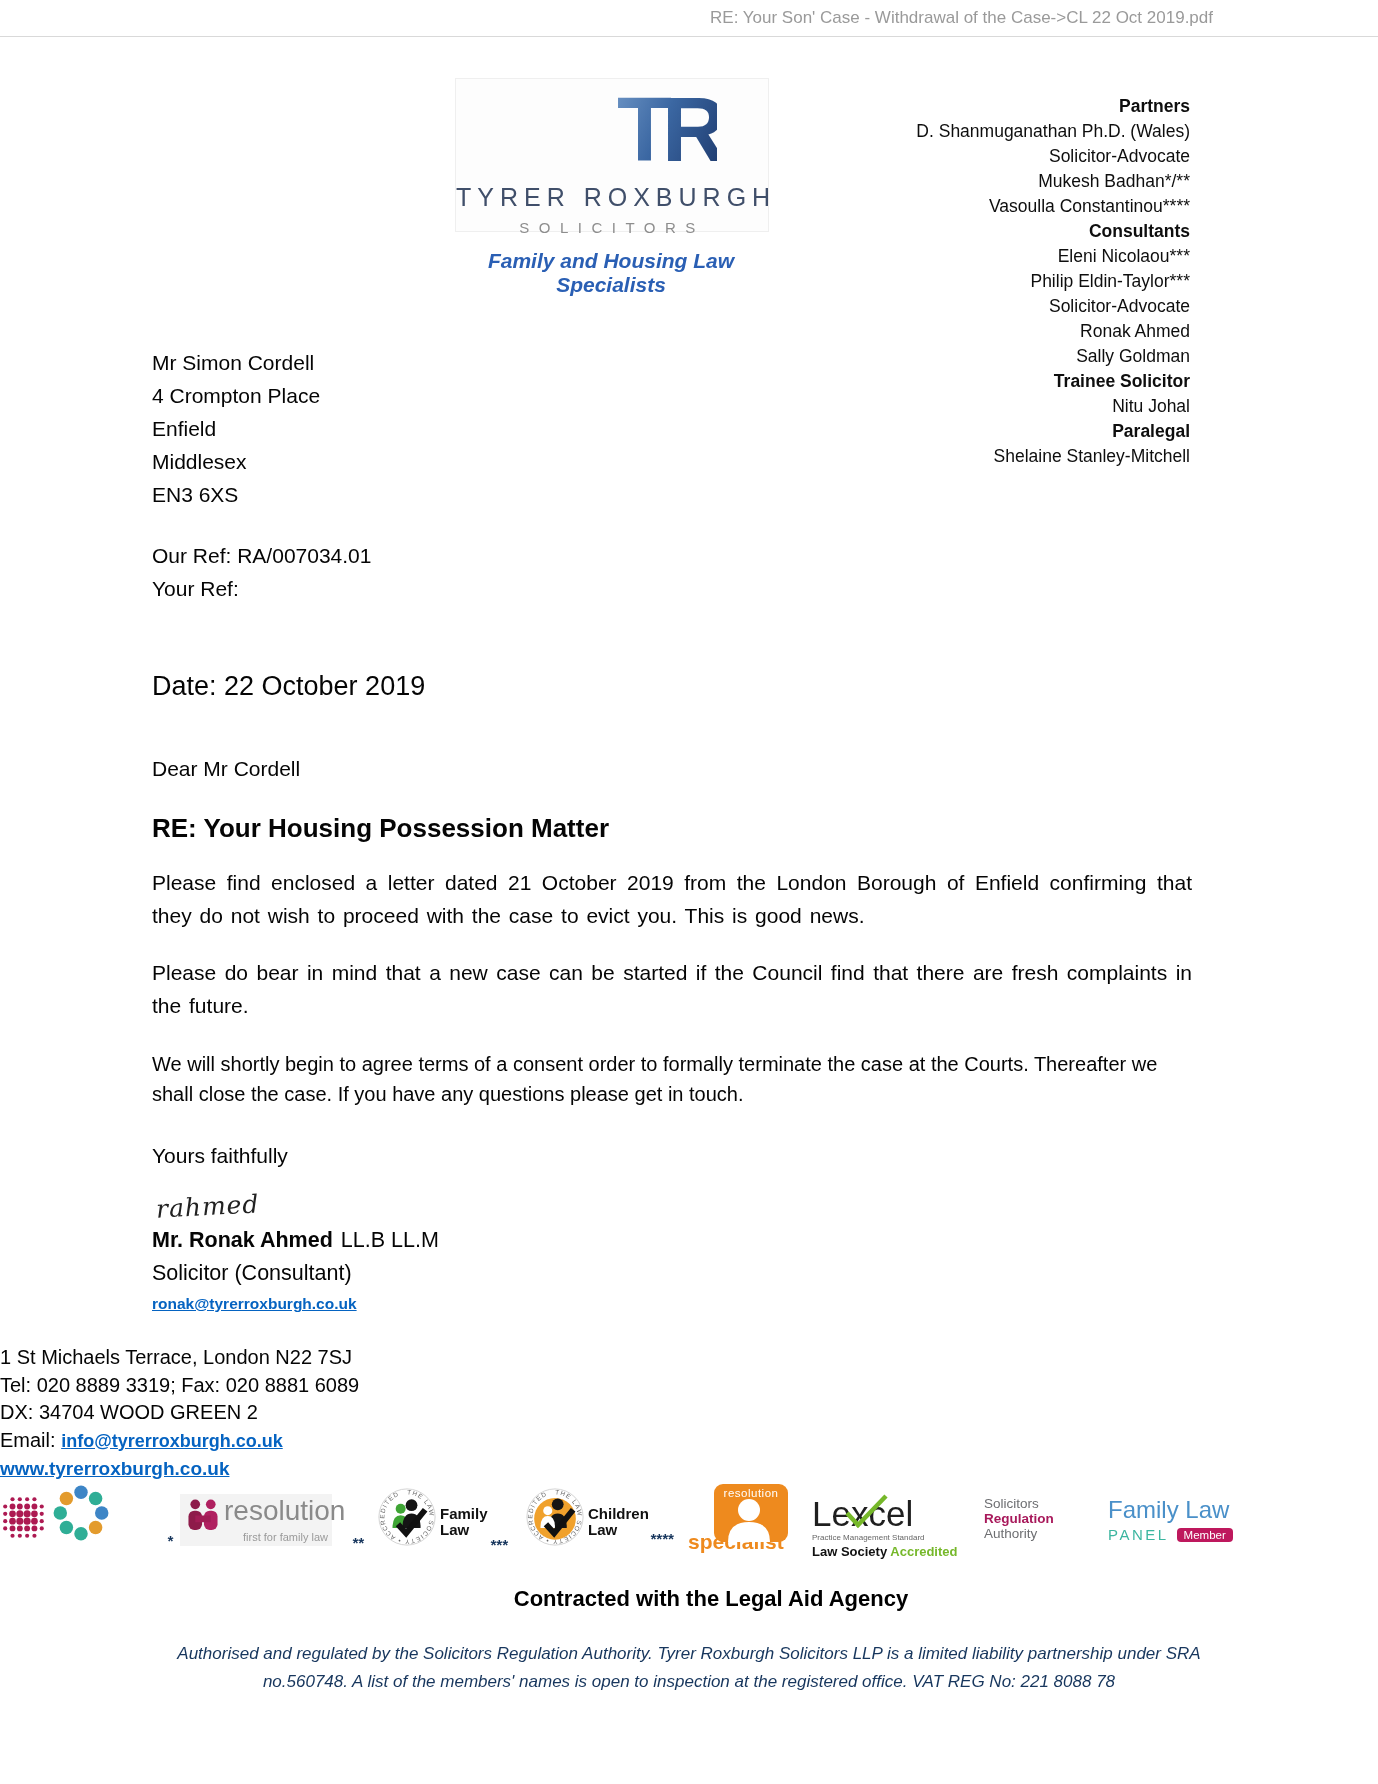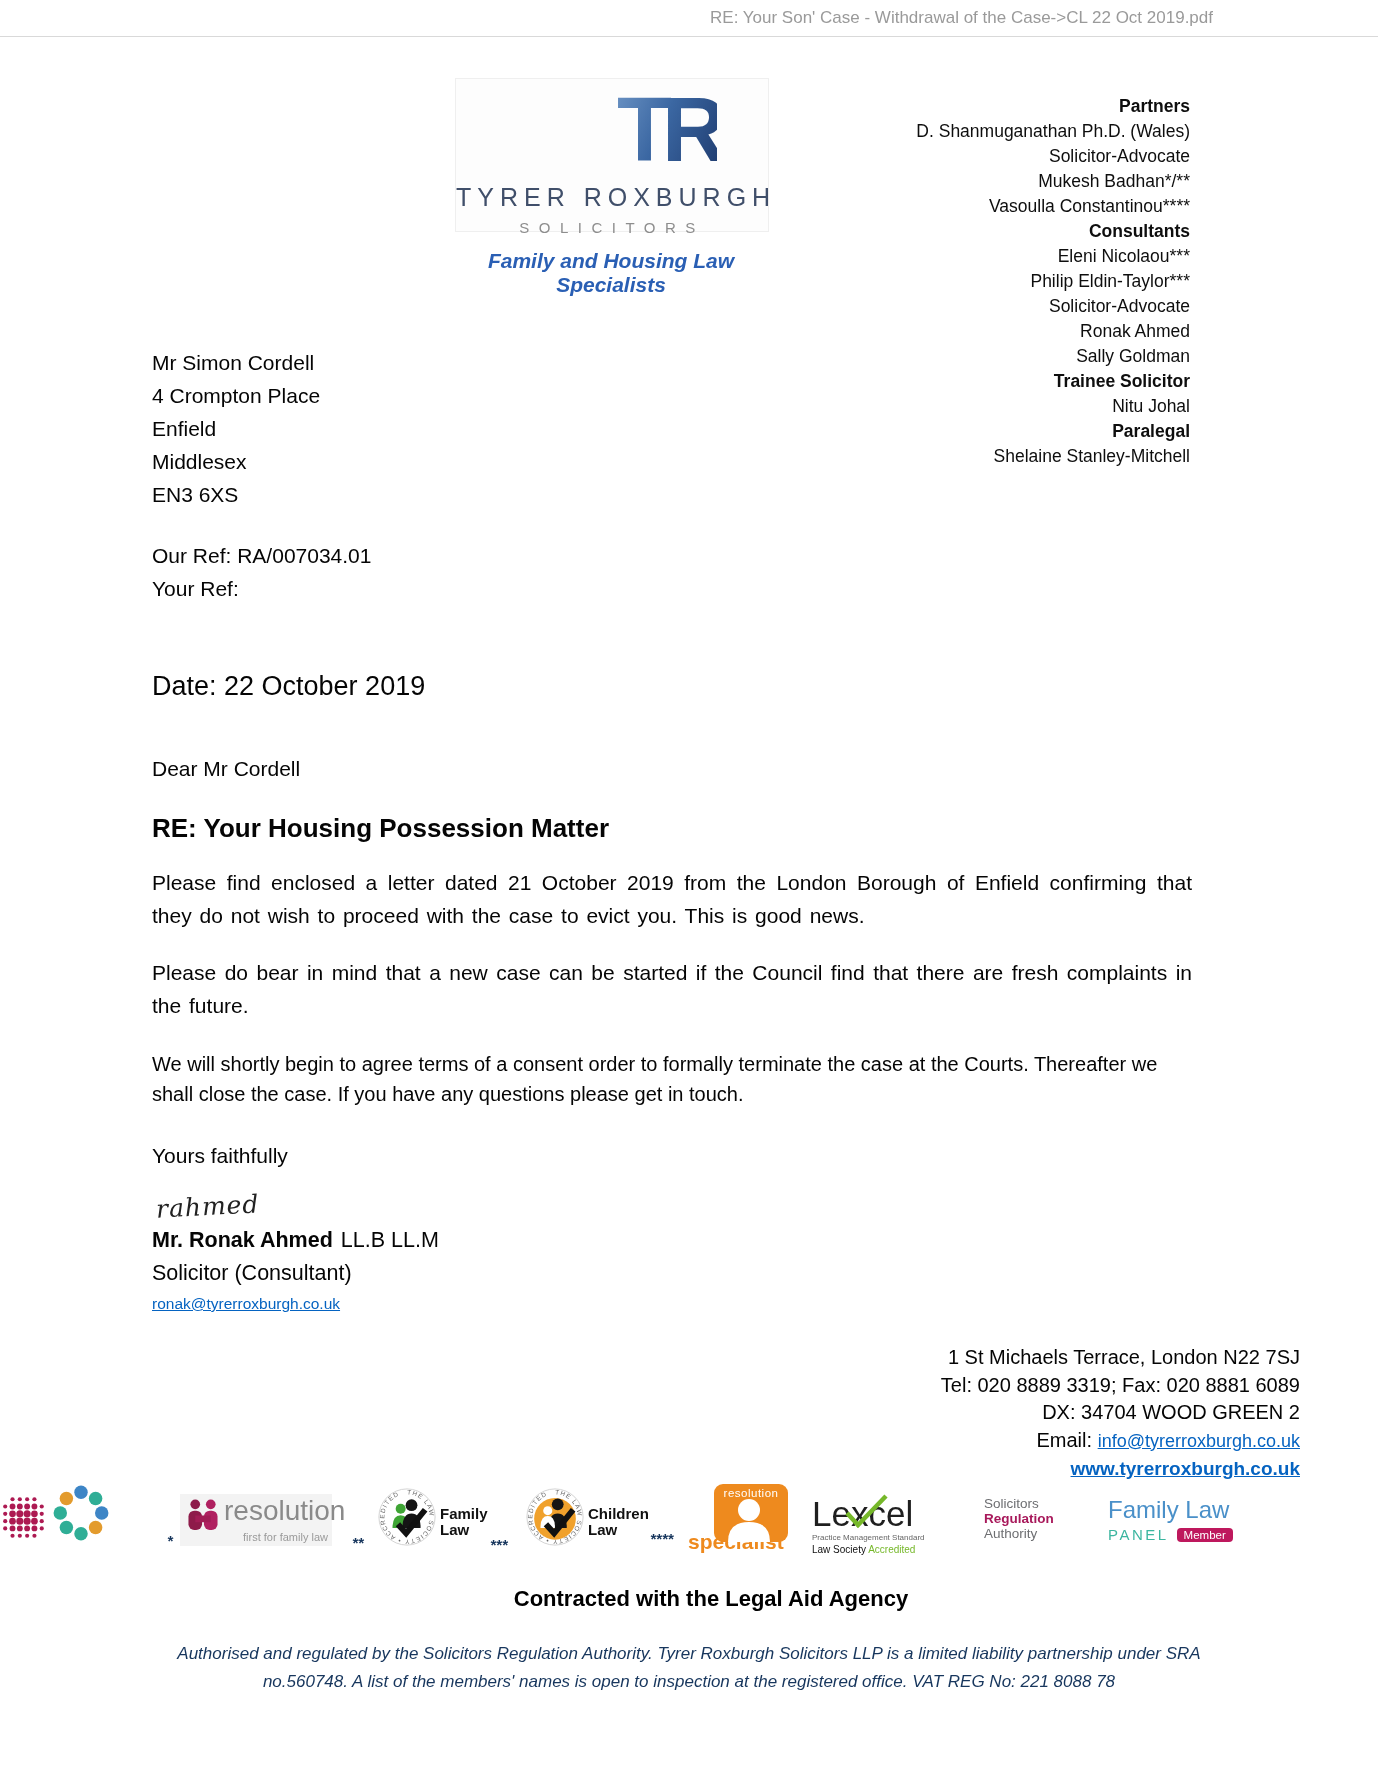--- a/index.html
+++ b/index.html
@@ -38,23 +38,23 @@
   #para1{top:866px;} #para2{top:956px;}
   #para3{top:1049px;font-size:20px;line-height:30px;width:1048px;}
   .closing{position:absolute;left:152px;top:1144px;font-size:21px;}
 
   .sig-script{position:absolute;left:156px;top:1192px;font-family:"DejaVu Serif",serif;
               font-style:italic;font-size:25px;color:#222;transform:rotate(-3deg);letter-spacing:1px;}
   .sig-name{position:absolute;left:152px;top:1228px;font-size:21.5px;}
   .sig-name .qual{margin-left:8px;font-weight:normal;}
   .sig-role{position:absolute;left:152px;top:1261px;font-size:21.5px;}
   .sig-email{position:absolute;left:152px;top:1295px;font-size:15.5px;}
-  .link{color:#0563c1;text-decoration:underline;cursor:pointer;}
-
-  .contact{position:absolute;left:0;top:1344px;width:1300px;text-align:right;font-size:20px;line-height:27.5px;}
+  .link{color:#0563c1;text-decoration:underline;cursor:pointer;font-weight:bold;}
+
+  .contact{position:absolute;left:0;top:1344px;width:1300px;text-align:left;font-size:20px;line-height:27.5px;}
   .contact .email-line .link{font-size:18px;}
   .contact .www .link{font-size:19px;font-weight:bold;}
 
   
   .logos{position:absolute;left:0;top:1484px;width:1378px;height:80px;}
   .logos > div, .logos > span{position:absolute;}
   .mark{font-size:15px;font-weight:bold;font-style:italic;color:#17365d;}
   #mark1{left:167px;top:48px;} #mark2{left:352px;top:50px;} #mark3{left:490px;top:52px;} #mark4{left:650px;top:46px;}
 
   .res-logo{left:180px;top:10px;width:152px;height:52px;background:#f3f3f3;}
@@ -70,21 +70,21 @@
   .spec-box{left:714px;top:0px;width:74px;height:58px;background:#ee8a1e;border-radius:9px;overflow:hidden;}
   .spec-box-word{position:absolute;top:3px;left:0;width:100%;text-align:center;
                  font-size:11.5px;color:#fff;letter-spacing:0.5px;}
   .spec-person{position:absolute;left:8px;top:14px;}
 
   .lexcel{left:812px;top:10px;width:120px;}
   .lexcel-name-row{position:relative;height:38px;}
   .lexcel-name{font-size:35px;color:#1f1f1f;letter-spacing:0;}
   .lexcel-check{position:absolute;left:33px;top:0px;}
   .lexcel-sub{font-size:8px;color:#666;margin-top:1px;white-space:nowrap;}
-  .lexcel-accred{font-size:10px;font-weight:normal;margin-top:2px;white-space:nowrap;}
+  .lexcel-accred{font-size:13px;font-weight:bold;margin-top:2px;white-space:nowrap;}
   .lexcel-accred .ls{color:#111;} .lexcel-accred .acc{color:#76b82a;}
 
   .sra-dots{left:928px;top:8px;}
   .sra-text{left:984px;top:12px;font-size:13.5px;line-height:15px;color:#6d6e71;}
   .sra-text .reg{color:#a8195b;font-weight:bold;}
 
   .flp-dots{left:1044px;top:4px;}
   .flp-text{left:1108px;top:12px;width:130px;}
   .flp-name{font-size:24px;color:#4a90c9;white-space:nowrap;}
   .flp-row{margin-top:2px;display:flex;align-items:center;}

